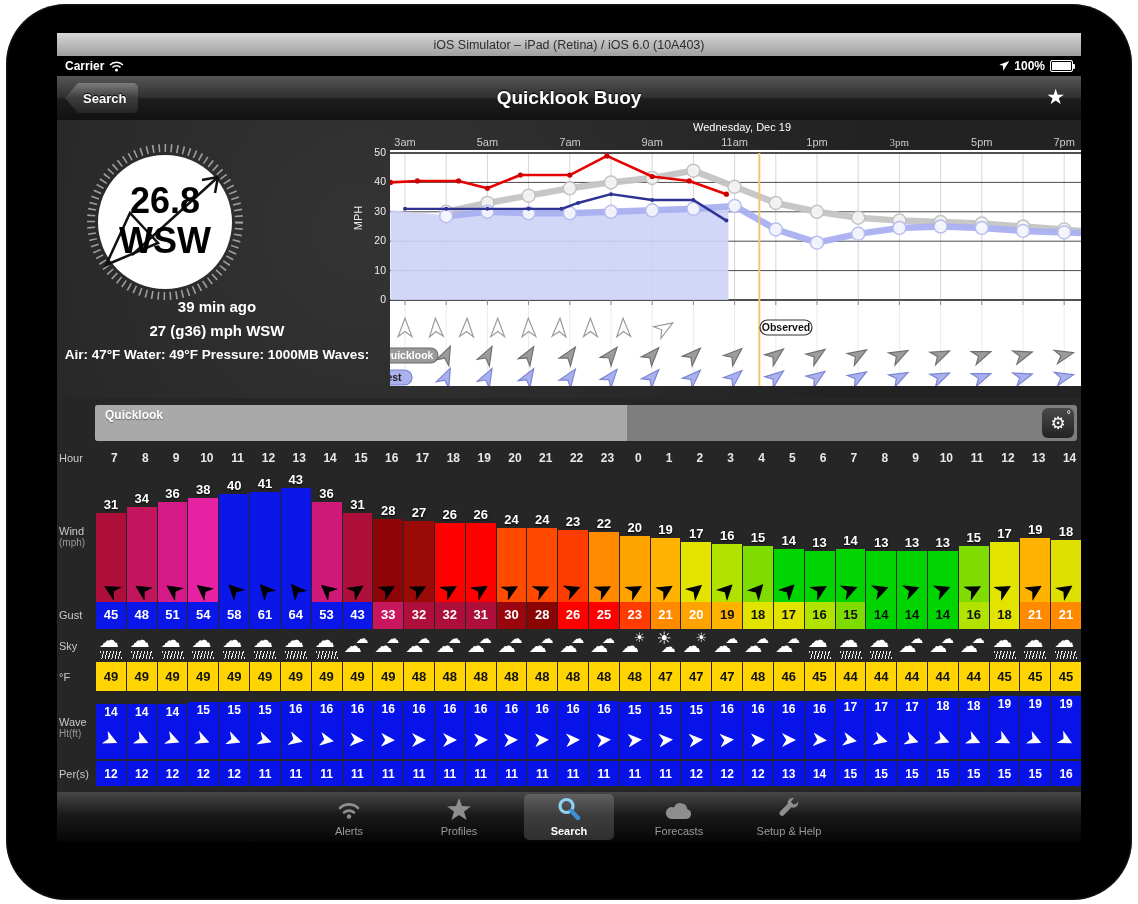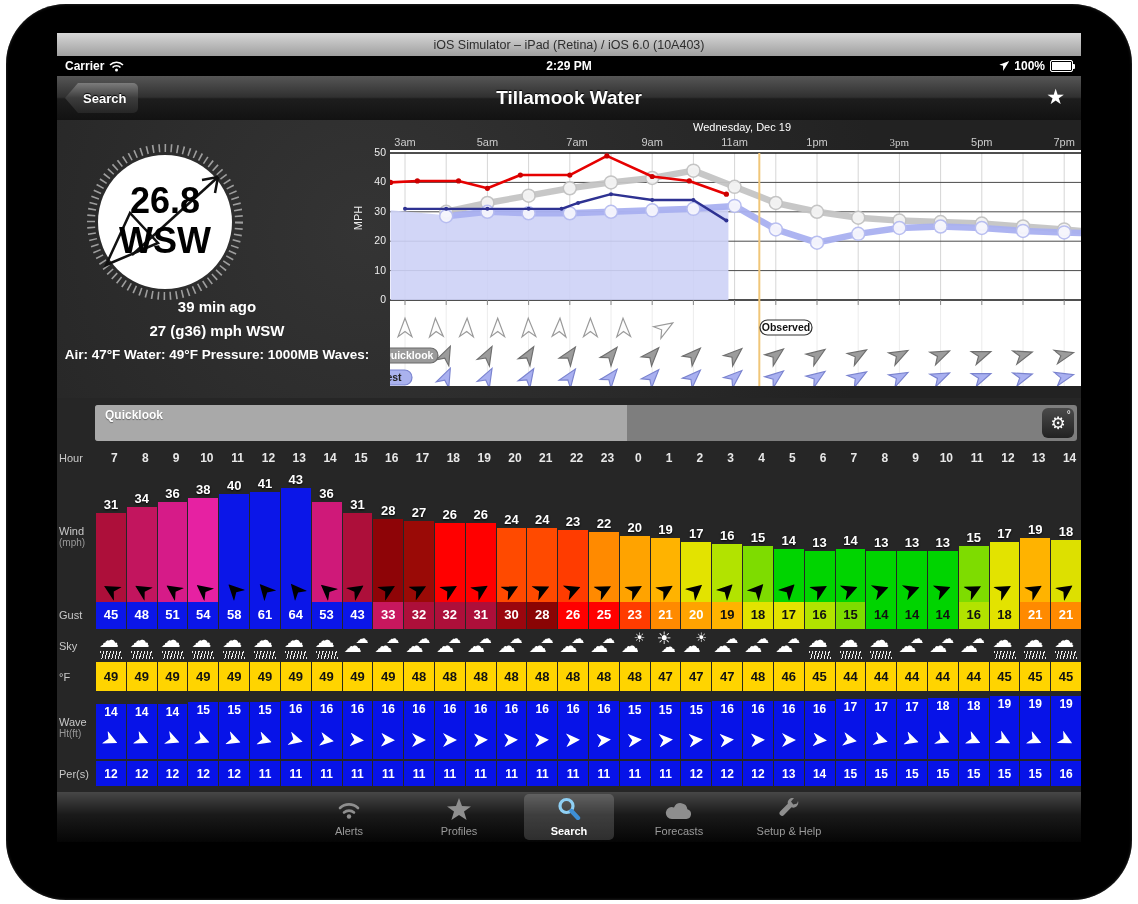--- a/index.html
+++ b/index.html
@@ -103,30 +103,29 @@
 
       <div class="statusbar">
         <div class="sb-left">
           <span>Carrier</span>
           <svg width="15" height="11" viewBox="0 0 15 11">
             <path d="M1 4 A9 9 0 0 1 14 4" stroke="#fff" stroke-width="1.6" fill="none"></path>
             <path d="M3.5 6.5 A5.5 5.5 0 0 1 11.5 6.5" stroke="#fff" stroke-width="1.6" fill="none"></path>
             <circle cx="7.5" cy="9" r="1.5" fill="#fff"></circle>
           </svg>
         </div>
-        <div class="sb-center">2:29 PM</div>
         <div class="sb-right">
           <span class="loc-arrow"></span>
           <span>100%</span>
           <span class="batt"></span>
         </div>
       </div>
 
       <div class="navbar">
-        <div class="nav-title">Tillamook Water</div>
+        <div class="nav-title">Quicklook Buoy</div>
         <div class="back-btn">
           <span>Search</span>
         </div>
         <div class="nav-star">★</div>
       </div>
 
       <div class="top-section">
         <div class="station-panel">
           <svg class="compass-svg" width="170" height="170" viewBox="0 0 170 170">
             <circle cx="85" cy="85" r="74" fill="none" stroke="#9d9d9d" stroke-width="8" stroke-dasharray="1.6 4.5"></circle>
@@ -309,21 +308,21 @@
                 <rect x="370" y="170" width="52" height="15" rx="7.5" fill="#fff" stroke="#333" stroke-width="1.2"></rect>
                 <text x="396" y="181" text-anchor="middle" font-size="10.5" font-weight="bold" fill="#111">Observed</text>
                 <rect x="-12" y="198" width="60" height="15" rx="7.5" fill="#9a9a9a" stroke="#6b6b6b" stroke-width="1.2"></rect>
                 <text x="18" y="209" text-anchor="middle" font-size="10.5" font-weight="bold" fill="#fff">Quicklook</text>
                 <rect x="-14" y="220" width="36" height="15" rx="7.5" fill="#aab2ee" stroke="#7a83cf" stroke-width="1.2"></rect>
                 <text x="4" y="231" text-anchor="middle" font-size="10.5" font-weight="bold" fill="#222">est</text>
               </svg>
             </div>
         <div class="time-label" style="left: 15px;">3am</div>
             <div class="time-label" style="left: 97.4px;">5am</div>
-            <div class="time-label" style="left: 187px;">7am</div>
+            <div class="time-label" style="left: 180px;">7am</div>
             <div class="time-label" style="left: 262.2px;">9am</div>
             <div class="time-label" style="left: 344.6px;">11am</div>
             <div class="time-label" style="left: 427px;">1pm</div>
             <div class="time-label" style="left: 509.4px; font-family: Liberation Serif, serif;">3pm</div>
             <div class="time-label" style="left: 591.8px;">5pm</div>
             <div class="time-label" style="left: 674.2px;">7pm</div>
             <div class="ytick" style="top: 173px;">0</div>
             <div class="ytick" style="top: 143.6px;">10</div>
             <div class="ytick" style="top: 114.2px;">20</div>
             <div class="ytick" style="top: 84.8px;">30</div>

